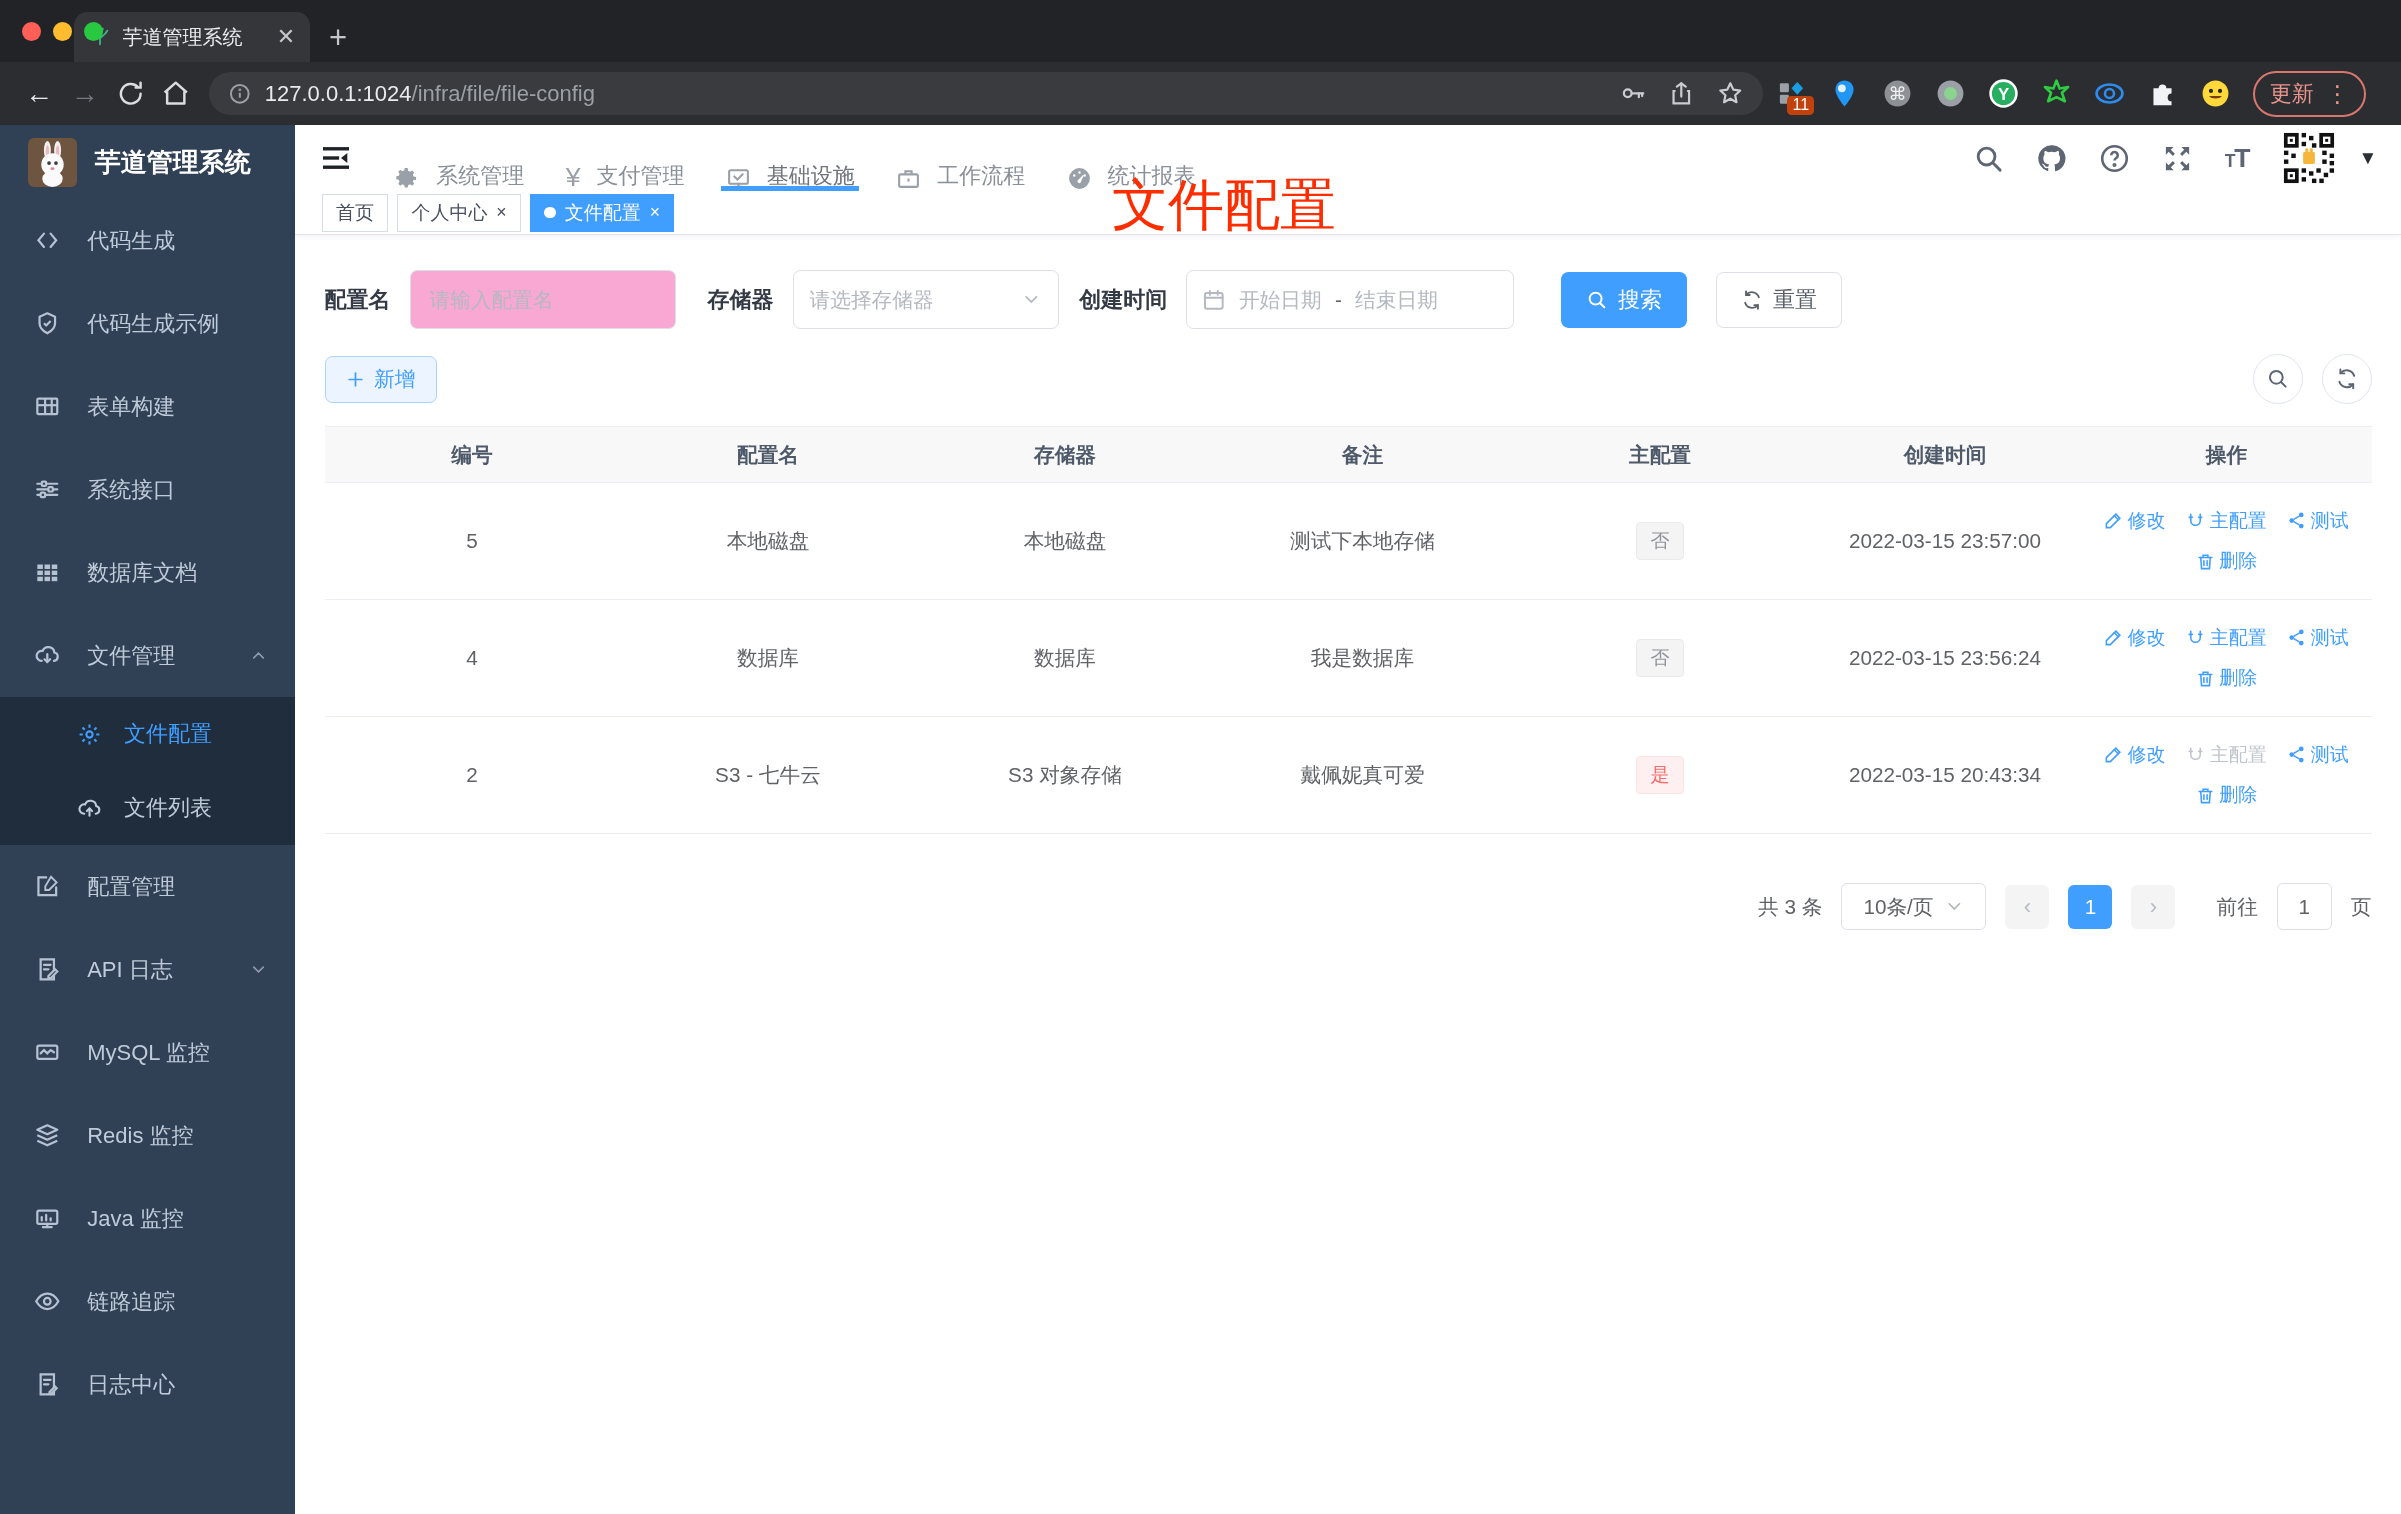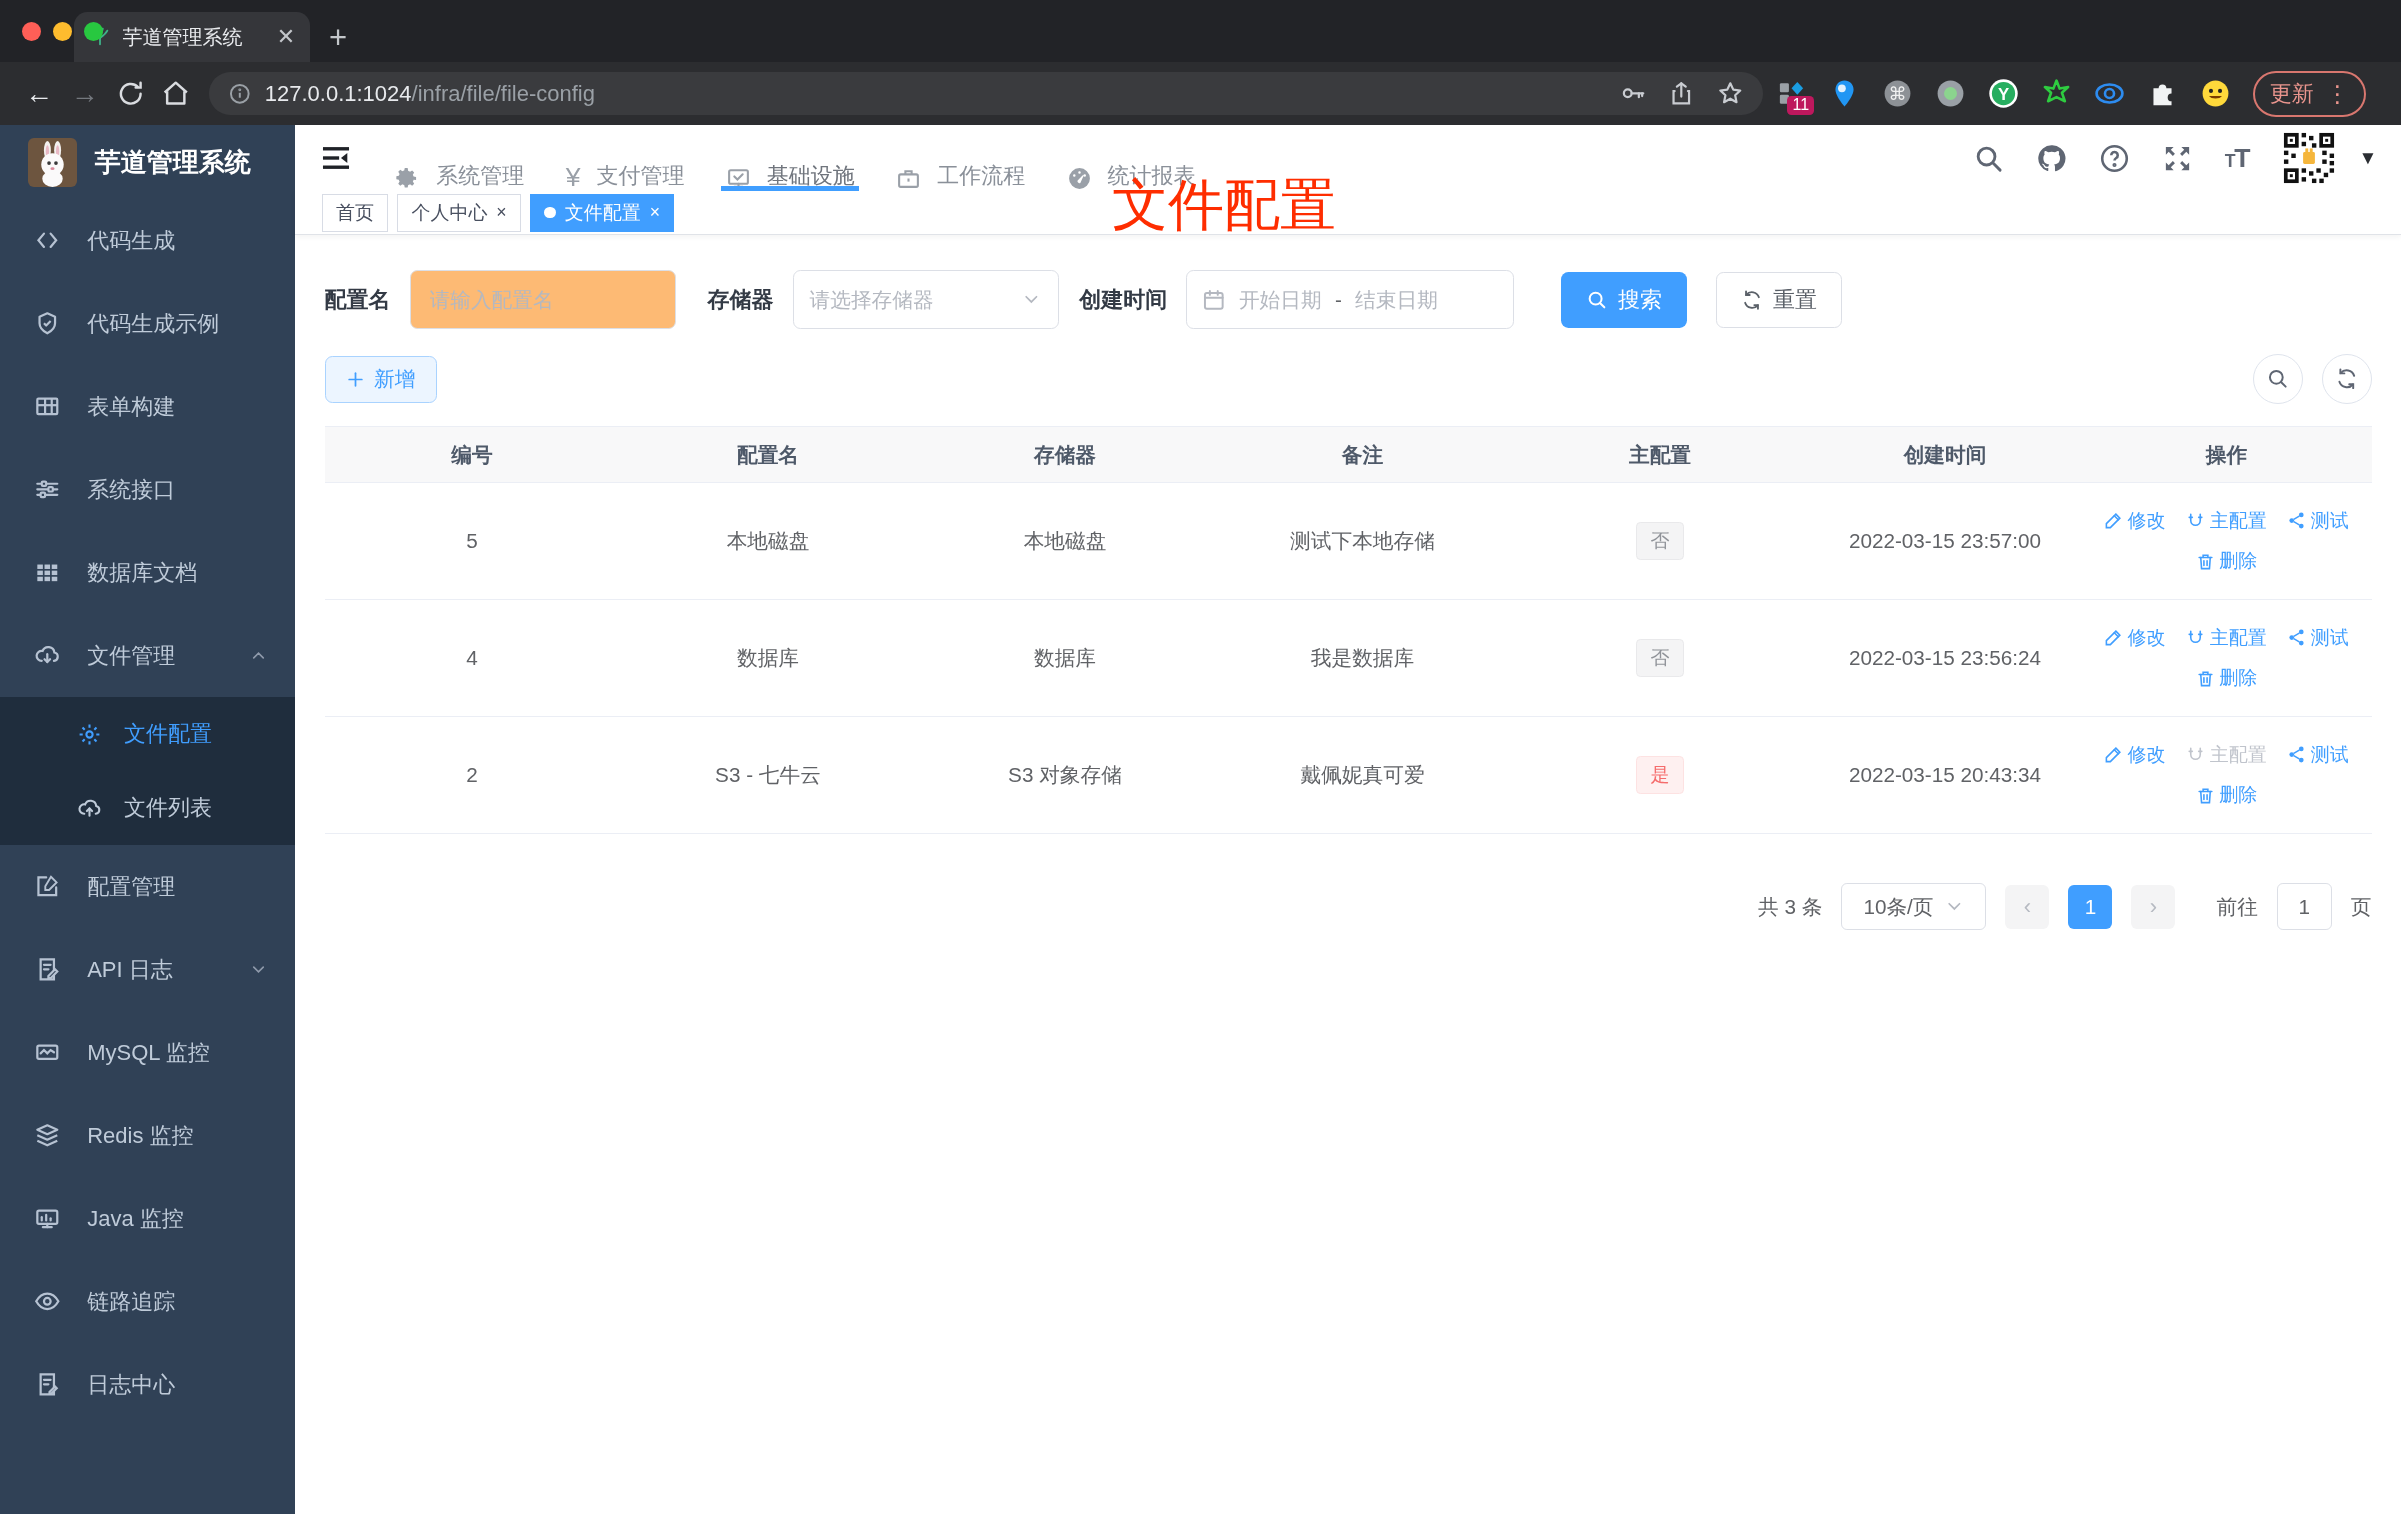--- a/index.html
+++ b/index.html
@@ -21,21 +21,21 @@
   .tb-ico { width:29.5px; height:29.5px; color:#dadce0; margin:0 8px; flex:none; }
   .omnibox { flex:1; height:43px; margin:0 13.3px 0 10.3px; background:#3a3b3e; border-radius:21.4px; display:flex; align-items:center; padding:0 19px; min-width:0; }
   .omni-info { width:23.6px; height:23.6px; color:#9aa0a6; flex:none; }
   .url { margin-left:13.3px; font-size:22px; white-space:nowrap; overflow:hidden; }
   .url .host { color:#e8eaed; } .url .path { color:#9aa0a6; }
   .omni-right { margin-left:auto; display:flex; align-items:center; gap:22px; color:#c9ccd1; }
   .omni-right svg { width:26.6px; height:26.6px; }
   .exts { display:flex; align-items:center; gap:22px; margin-right:13.3px; }
   .ext { width:31px; height:31px; position:relative; flex:none; }
   .ext svg { width:100%; height:100%; }
-  .ext-badge { position:absolute; right:-7.4px; bottom:-5.9px; background:#be185d; color:#fff; font-size:16px; padding:0.7px 5.2px; border-radius:4.4px; }
+  .ext-badge { position:absolute; right:-7.4px; bottom:-5.9px; background:#c2410c; color:#fff; font-size:16px; padding:0.7px 5.2px; border-radius:4.4px; }
   .update-pill { border:2.2px solid #d9776f; border-radius:26.6px; height:46px; display:flex; align-items:center; gap:11.8px; padding:0 14.8px; color:#ea958e; font-size:22px; margin-right:5.9px; }
   .kebab { color:#ea958e; font-size:23.6px; letter-spacing:0; }
 
   
   .app { position:absolute; top:125px; left:0; width:2401px; height:1390px; display:flex; }
 
   
   .sidebar { width:295px; background:#304156; flex:none; overflow:hidden; }
   .logo { height:74px; display:flex; align-items:center; padding-left:28px; gap:17.7px; }
   .logo-title { color:#fff; font-size:26px; font-weight:bold; white-space:nowrap; }
@@ -73,21 +73,21 @@
   .vtab.active .dot { display:block; }
   .vtab.active .x { color:#fff; }
 
   .annotation { position:absolute; left:817px; top:43px; font-size:56px; color:var(--annotation,#fe2d00); font-weight:500; z-index:5; white-space:nowrap; }
 
   .content { padding:35px 29.5px 0 29.5px; flex:1; }
 
   
   .filter { display:flex; align-items:center; }
   .f-label { font-size:22px; font-weight:700; color:#333a45; margin-right:19px; white-space:nowrap; }
-  .f-input { width:266px; height:59px; border:1.5px solid #dcdfe6; border-radius:7.4px; padding:0 19px; font-size:20.7px; color:#606266; outline:none; background:#fdba74; }
+  .f-input { width:266px; height:59px; border:1.5px solid #dcdfe6; border-radius:7.4px; padding:0 19px; font-size:20.7px; color:#606266; outline:none; background:#f9a8d4; }
   .f-input::placeholder { color:#b4b8c0; }
   .f-gap { width:32px; flex:none; }
   .f-select { width:266px; height:59px; border:1.5px solid #dcdfe6; border-radius:7.4px; display:flex; align-items:center; padding:0 16px; gap:8.9px; }
   .pl { color:#b4b8c0; font-size:20.7px; flex:1; white-space:nowrap; }
   .sel-caret { width:20.7px; height:20.7px; color:#b4b8c0; flex:none; }
   .f-date { width:328px; height:59px; border:1.5px solid #dcdfe6; border-radius:7.4px; display:flex; align-items:center; padding:0 14.8px; gap:13.3px; }
   .cal-ico { width:23.6px; height:23.6px; color:#b4b8c0; flex:none; }
   .d-sep { color:#606266; font-size:20.7px; }
   .btn { height:56px; border-radius:7.4px; display:flex; align-items:center; gap:10.3px; font-size:22px; padding:0 23.6px; cursor:pointer; border:1.5px solid transparent; white-space:nowrap; }
   .btn svg { width:22px; height:22px; }

